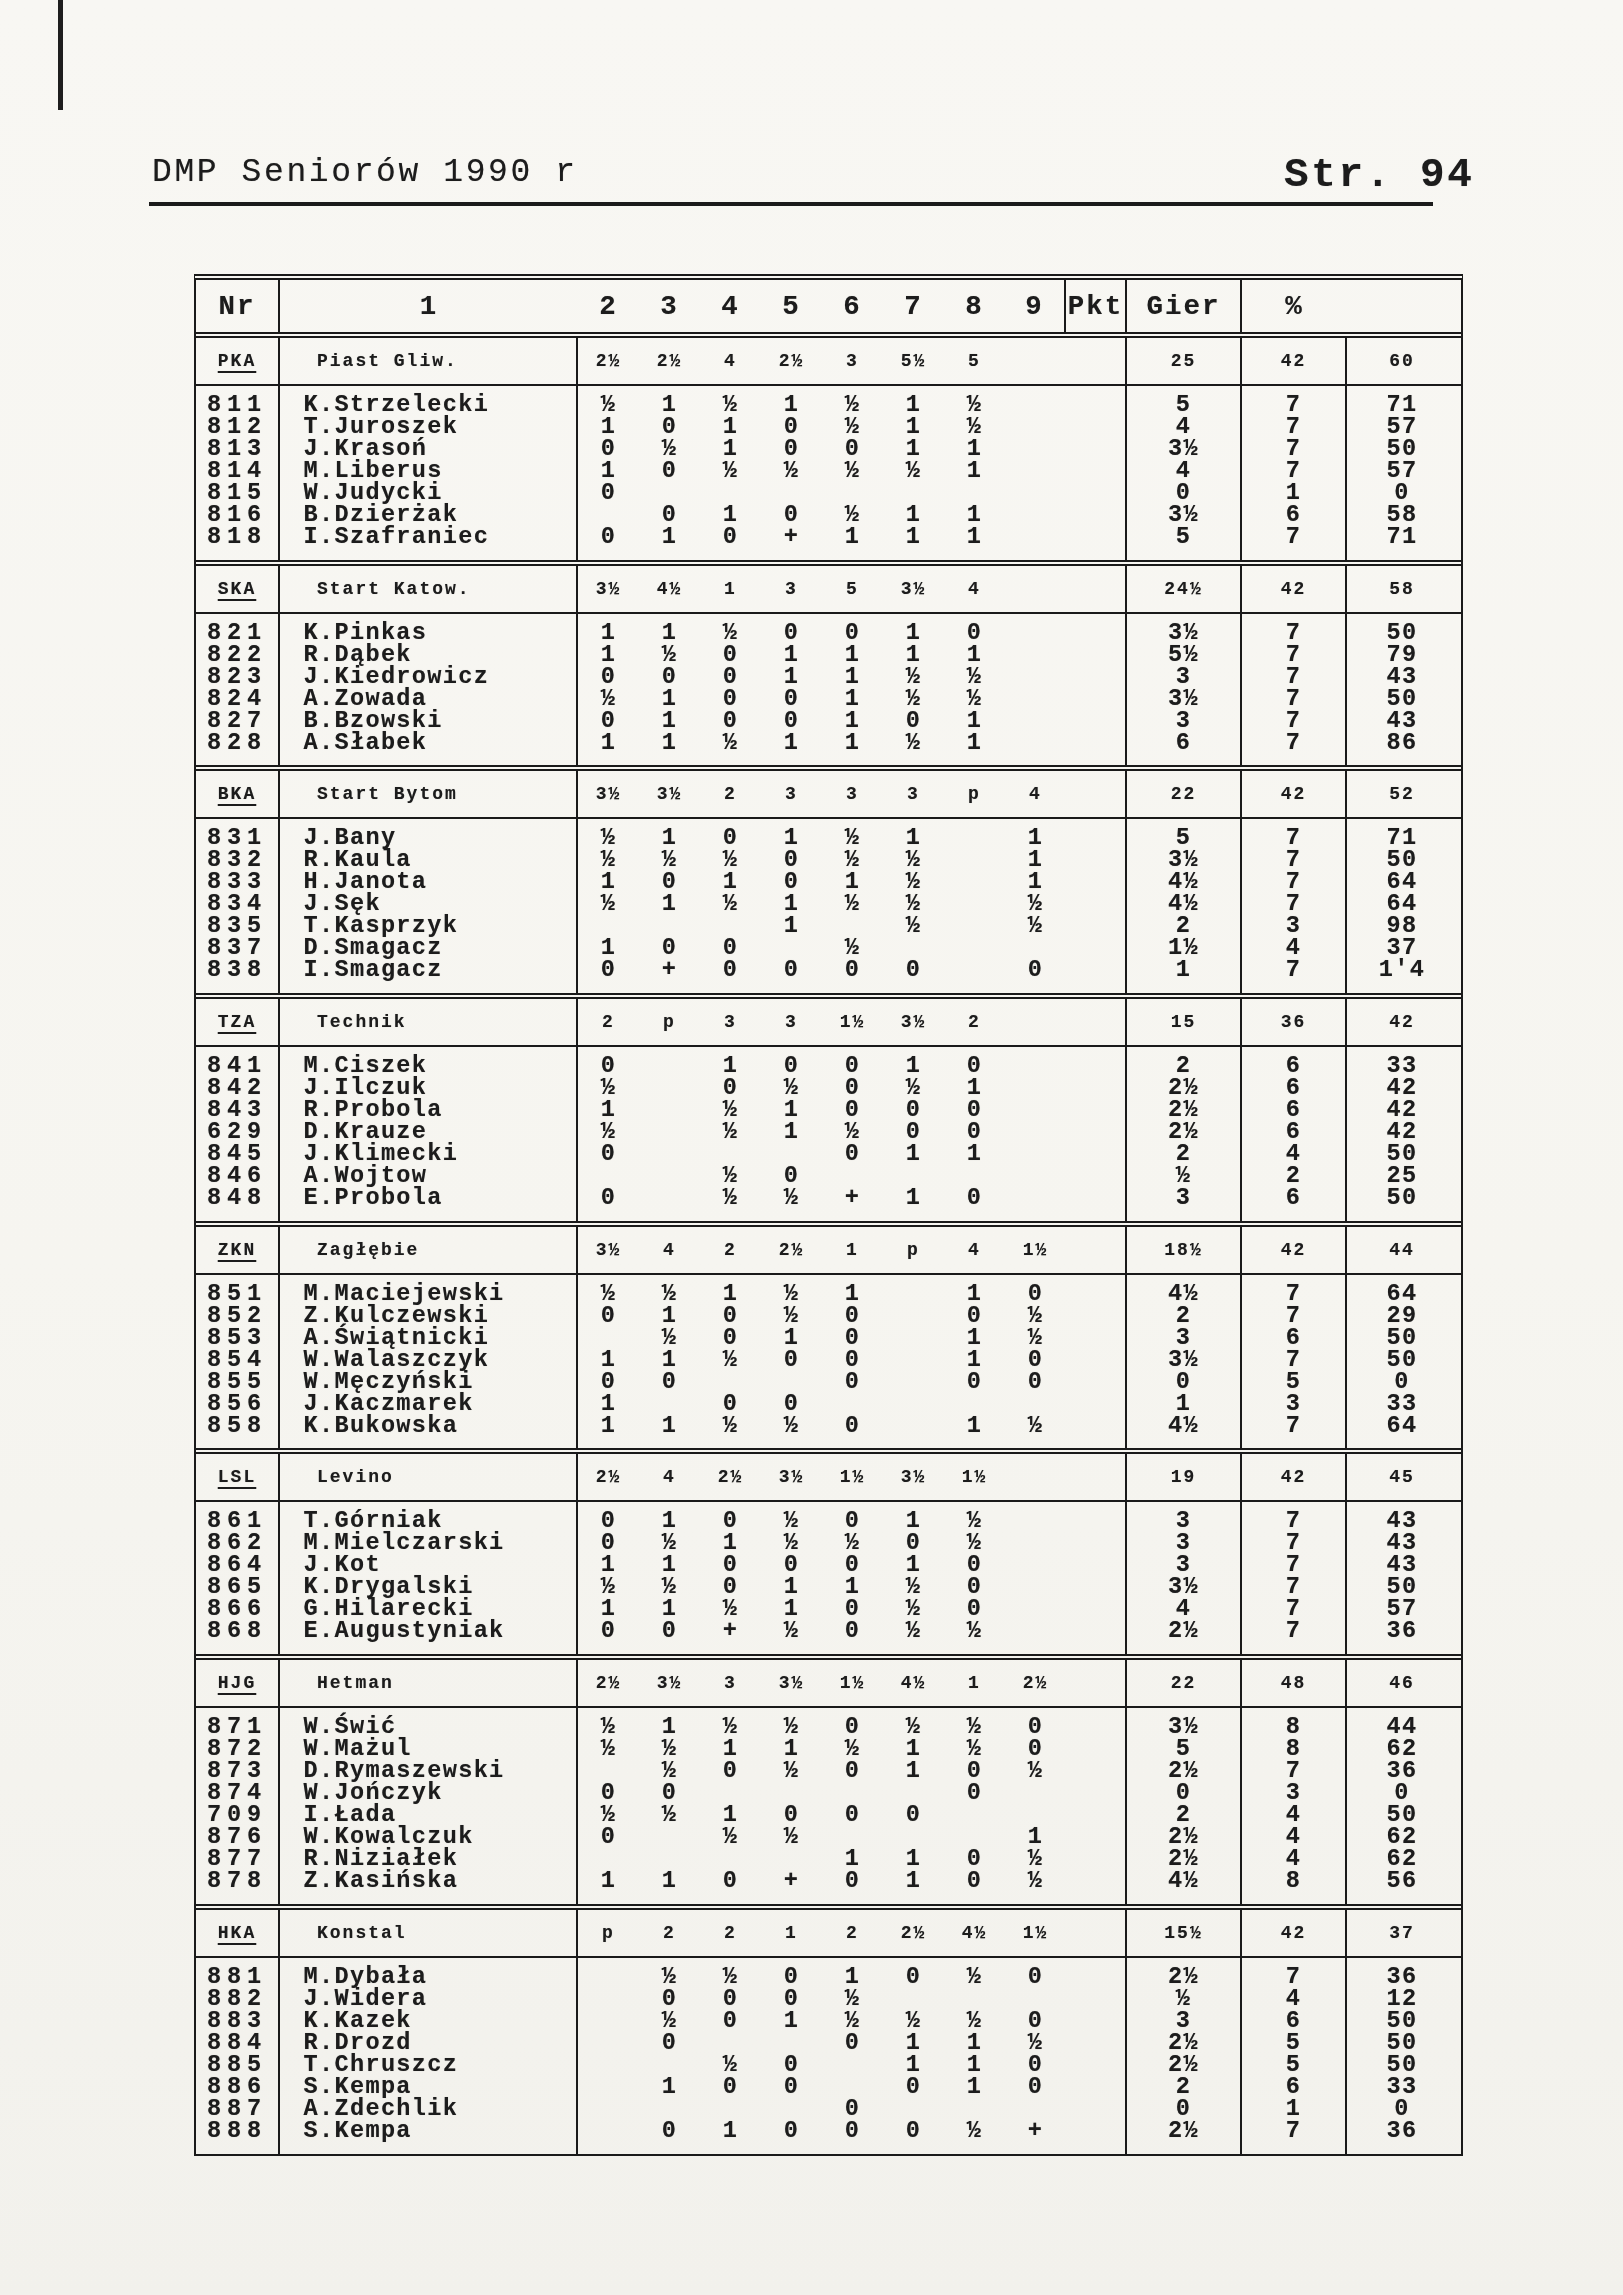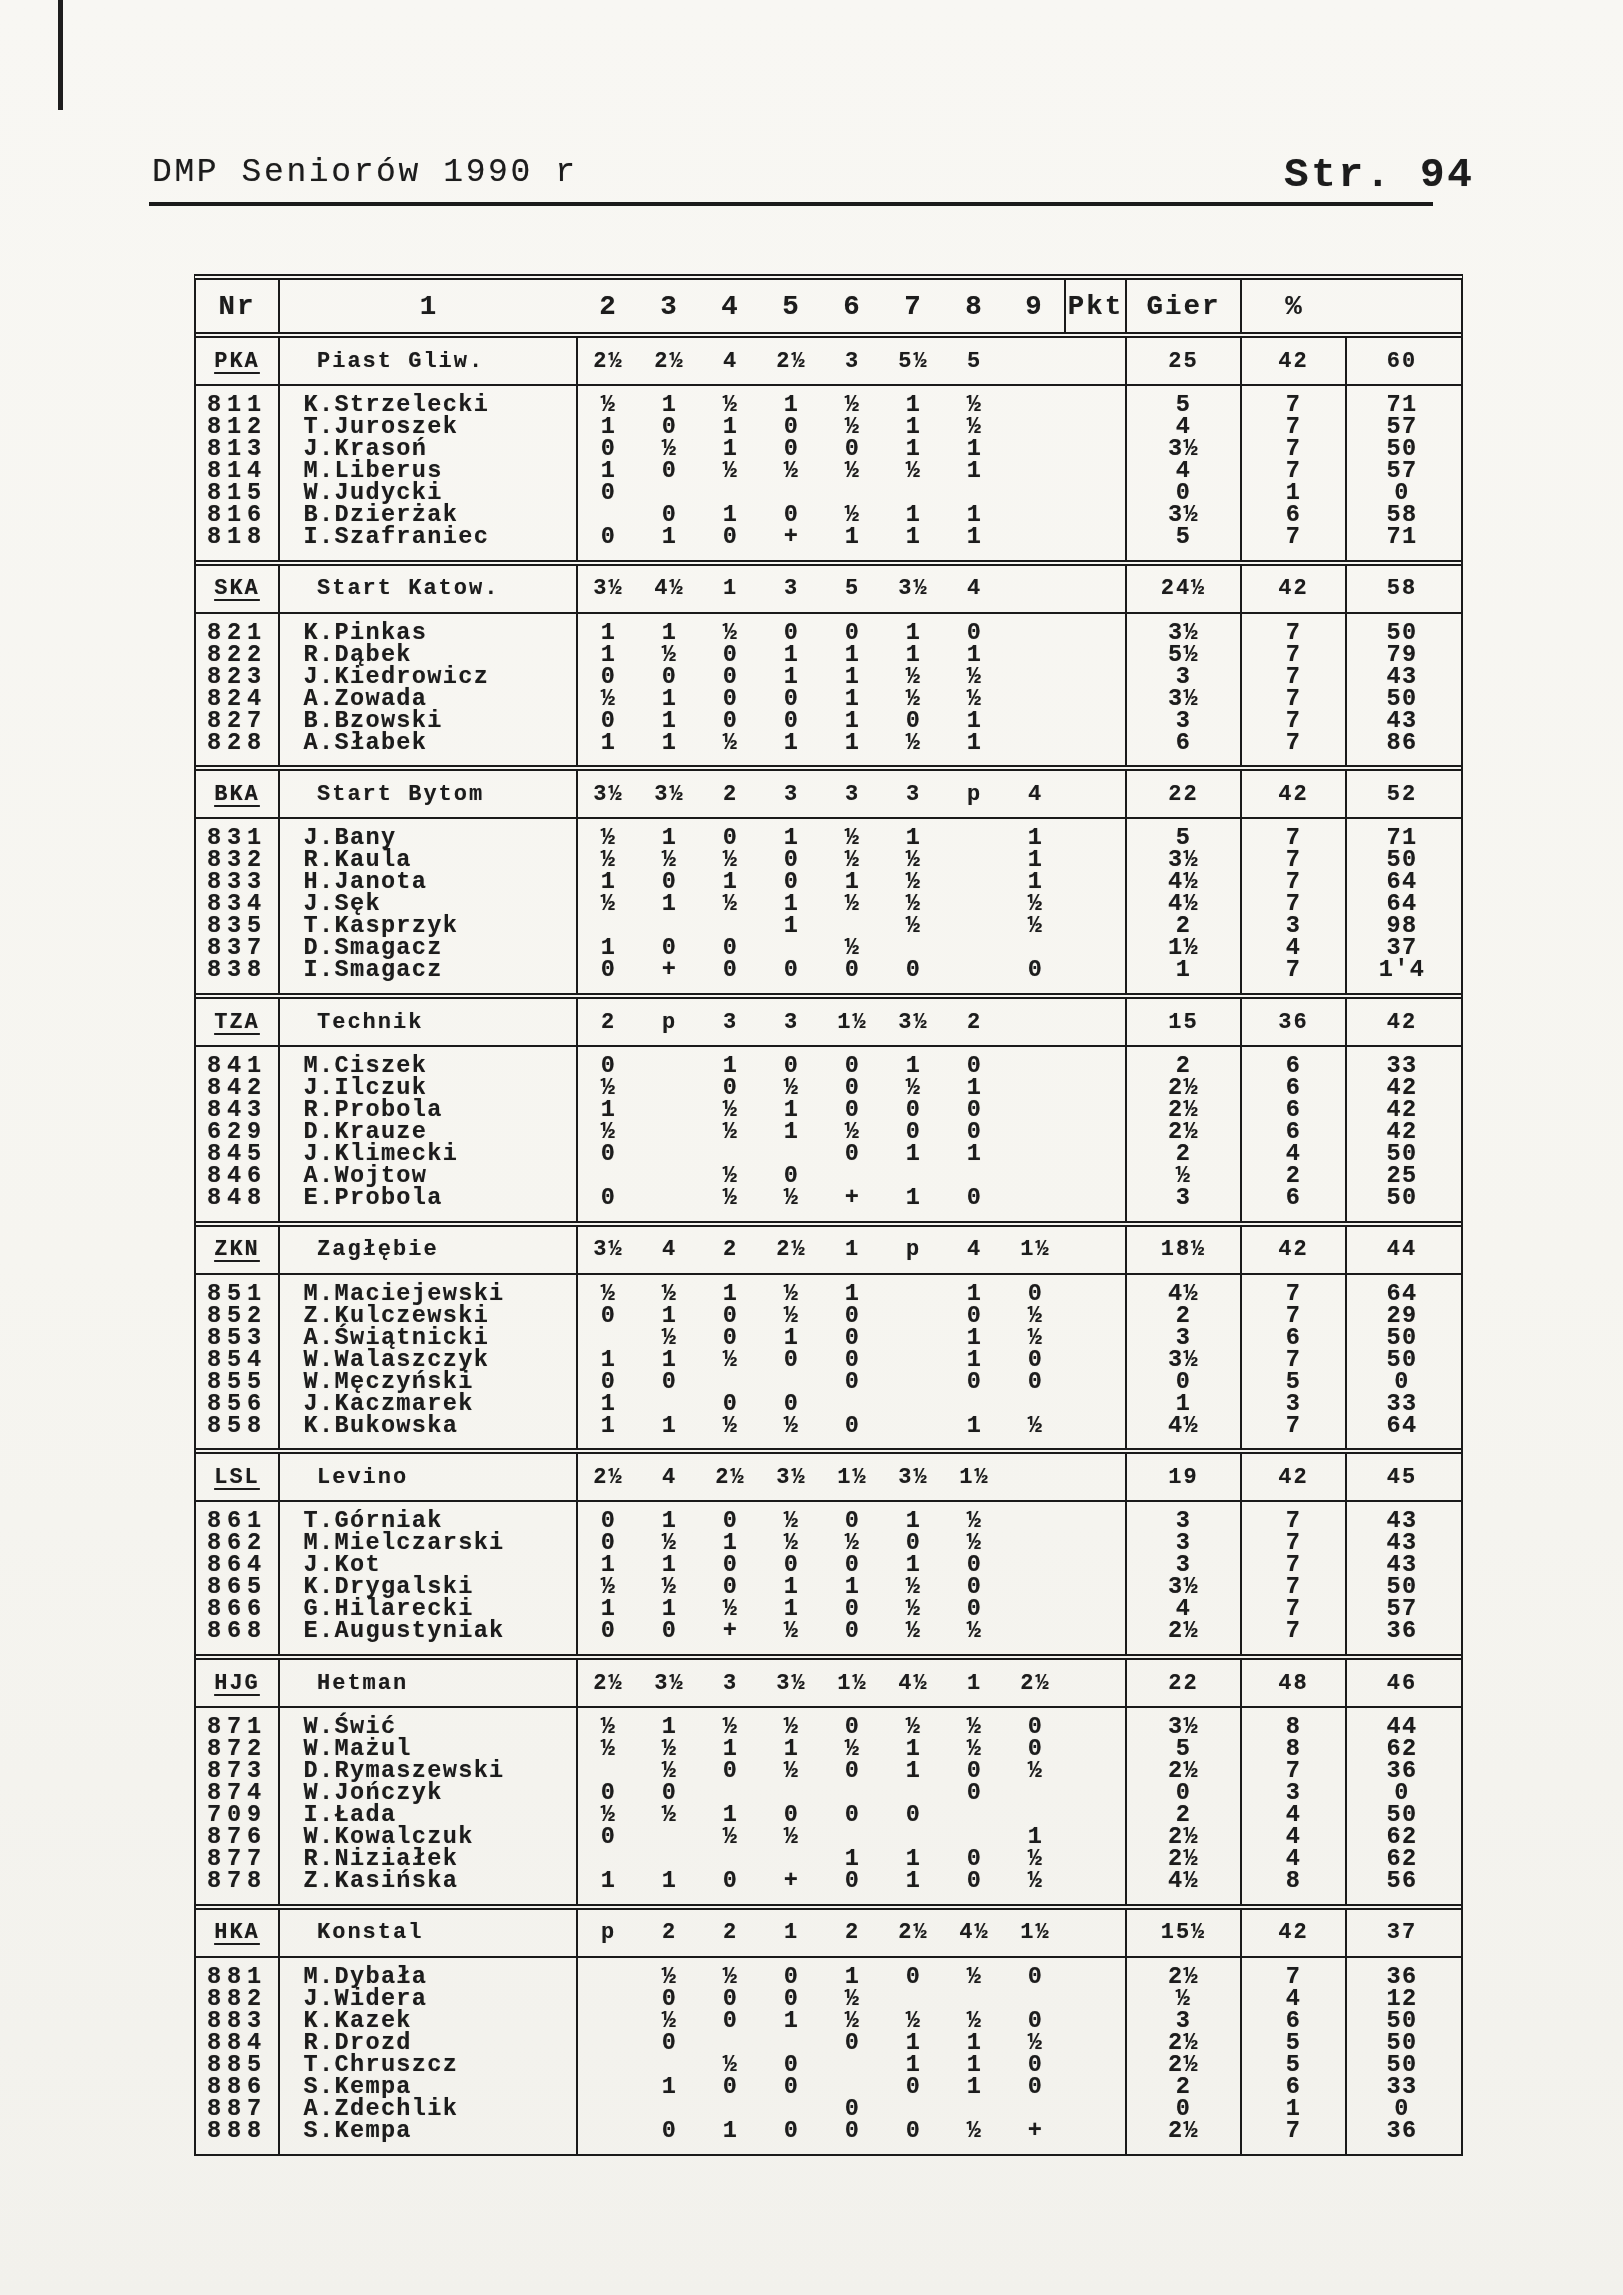--- a/index.html
+++ b/index.html
@@ -26,21 +26,21 @@
     text-shadow:0 0 0.7px rgba(20,20,20,.4);
     margin-left:12px;
   }
   .trow{
     display:grid;
     grid-template-columns:84px 298px 61px 61px 61px 61px 61px 61px 61px 61px 61px 115px 105px 110px;
   }
   .trow > div{height:100%;display:flex;align-items:center;justify-content:center;overflow:visible;white-space:nowrap;}
   .sep{border-right:2.6px solid #1a1a1a;}
   .hrow{height:52px;border-bottom:6.5px double #1a1a1a;font-size:27.5px;font-weight:700;letter-spacing:2px;}
-  .throw{height:46px;border-bottom:2.6px solid #1a1a1a;font-size:22px;font-weight:700;letter-spacing:2px;}
+  .throw{height:46px;border-bottom:2.6px solid #1a1a1a;font-size:18px;font-weight:700;letter-spacing:2px;}
   .block{border-top:6.5px double #1a1a1a;}
   .block:first-of-type{border-top:none;}
   .spacer-top{height:7.9px;}
   .spacer-bot{height:11.8px;}
   .prow{height:22px;font-size:23.6px;font-weight:700;letter-spacing:1.3px;line-height:22px;}
   .cell-name{justify-content:flex-start !important;padding-left:23.6px;}
   .cell-teamname{justify-content:flex-start !important;padding-left:37px;}
   .team-code-text{text-decoration:underline;text-decoration-thickness:2px;text-underline-offset:4.6px;}
   .nr-text{letter-spacing:5.9px;}
 </style>

